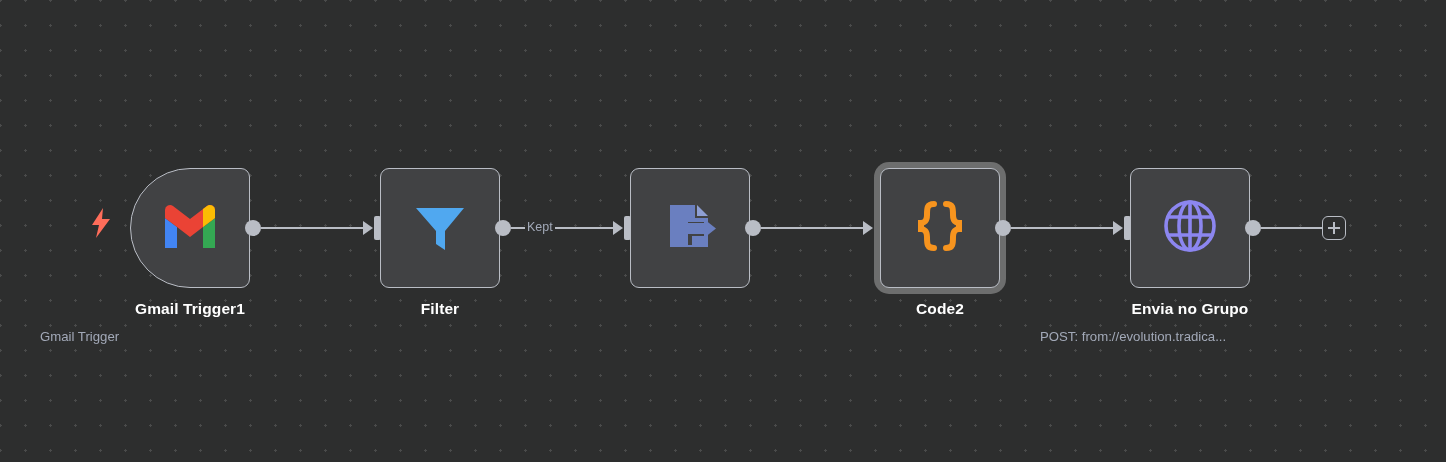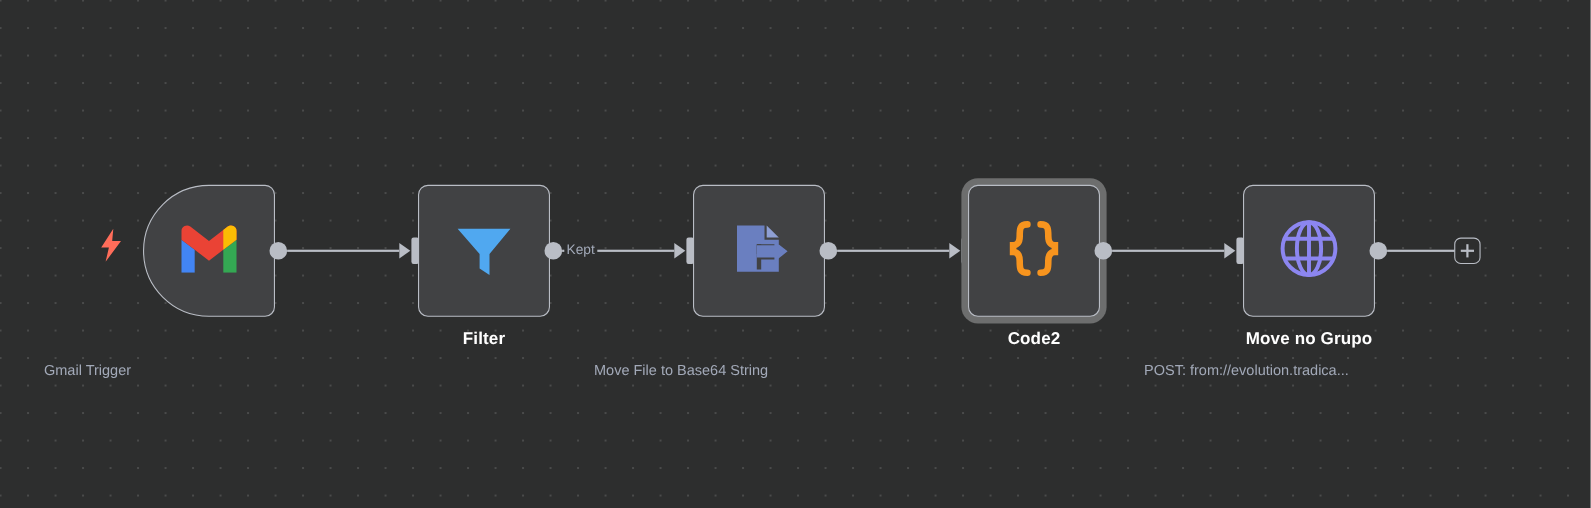--- a/index.html
+++ b/index.html
@@ -84,20 +84,21 @@
     height: 2.2px;
     background: #b9bdc5;
   }
   .wire-label {
     position: absolute;
     color: #a2a9b8;
     font-size: 12.5px;
     background: #2d2e2e;
     padding: 0 2px;
     white-space: nowrap;
+    margin-left: 12px;
   }
   .trigger-bolt { position: absolute; }
   .plus-btn {
     position: absolute;
     width: 24px; height: 24px;
     border: 1.8px solid #b9bdc5;
     border-radius: 6px;
     background: #2d2e2e;
     display: flex; align-items: center; justify-content: center;
   }
@@ -122,20 +123,21 @@
     <span class="node-icon">
       <svg width="58" height="44" viewBox="0 0 58 44">
         <path d="M4 44 L4 14 L16 23 L16 44 Z" fill="#4285f4"></path>
         <path d="M54 44 L54 14 L42 23 L42 44 Z" fill="#34a853"></path>
         <path d="M4 14 L4 6 A5 5 0 0 1 12 2 L29 15 L46 2 A5 5 0 0 1 54 6 L54 14 L42 23 L29 33 L16 23 Z" fill="#ea4335"></path>
         <path d="M54 14 L54 6 A5 5 0 0 0 46 2 L42 5 L42 23 Z" fill="#fbbc04"></path>
       </svg>
     </span>
   </div>
   <div class="out-dot" style="left:245px; top:220px;"></div>
+  <div class="node-label" style="left:60px; top:300px;">Gmail Trigger1</div>
   <div class="node-sublabel" style="left:40px; top:329px;">Gmail Trigger</div>
 
   <div class="wire" style="left:261px; top:227px; width:102px;"></div>
   <div class="in-arrow" style="left:363px; top:221px;"></div>
   <div class="in-port" style="left:374px; top:216px;"></div>
 
   <div class="node" style="left:380px; top:168px;">
     <span class="node-icon">
       <svg width="58" height="58" viewBox="0 0 58 58">
         <path d="M5 11 L53 11 L34 34 L34 53 L25 47 L25 34 Z" fill="#50a8f0"></path>
@@ -154,21 +156,20 @@
     <span class="node-icon">
       <svg width="56" height="56" viewBox="0 0 56 56">
         <path d="M8 7 L33 7 L33 20 L46 20 L46 24 L26 24 L26 33 L46 33 L46 49 L8 49 Z" fill="#6a7fc0"></path>
         <path d="M35 7 L46 18 L35 18 Z" fill="#8e9fd4"></path>
         <path d="M30 24 L30 33 L44 33 L44 38 L30 38 L30 47 L30 47 L26 47 L26 24 Z" fill="#414244"></path>
         <path d="M26 25 L42 25 L42 21 L54 30.5 L42 40 L42 36 L26 36 Z" fill="#6a7fc0"></path>
       </svg>
     </span>
   </div>
   <div class="out-dot" style="left:745px; top:220px;"></div>
-  <div class="node-sublabel" style="left:540px; top:329px;">Move File to Base64 String</div>
 
   <div class="wire" style="left:761px; top:227px; width:102px;"></div>
   <div class="in-arrow" style="left:863px; top:221px;"></div>
   <div class="in-port" style="left:874px; top:216px;"></div>
 
   <div class="node selected" style="left:880px; top:168px;">
     <span class="node-icon">
       <svg width="56" height="56" viewBox="0 0 56 56">
         <path d="M22 6 C15 6 15 10 15 17 C15 23 12 25 9 25 L9 31 C12 31 15 33 15 39 C15 46 15 50 22 50" stroke="#f7941e" stroke-width="6" fill="none" stroke-linecap="round"></path>
         <path d="M34 6 C41 6 41 10 41 17 C41 23 44 25 47 25 L47 31 C44 31 41 33 41 39 C41 46 41 50 34 50" stroke="#f7941e" stroke-width="6" fill="none" stroke-linecap="round"></path>
@@ -187,19 +188,19 @@
       <svg width="58" height="58" viewBox="0 0 58 58">
         <circle cx="29" cy="29" r="24" stroke="#8c86f0" stroke-width="3.6" fill="none"></circle>
         <ellipse cx="29" cy="29" rx="11" ry="24" stroke="#8c86f0" stroke-width="3.6" fill="none"></ellipse>
         <line x1="7" y1="20" x2="51" y2="20" stroke="#8c86f0" stroke-width="3.6"></line>
         <line x1="7" y1="38" x2="51" y2="38" stroke="#8c86f0" stroke-width="3.6"></line>
         <line x1="29" y1="5" x2="29" y2="53" stroke="#8c86f0" stroke-width="3.6"></line>
       </svg>
     </span>
   </div>
   <div class="out-dot" style="left:1245px; top:220px;"></div>
-  <div class="node-label" style="left:1060px; top:300px;">Move no Grupo</div>
+  <div class="node-label" style="left:1060px; top:300px;">Envia no Grupo</div>
   <div class="node-sublabel" style="left:1040px; top:329px;">POST: from://evolution.tradica...</div>
 
   <div class="wire" style="left:1261px; top:227px; width:62px;"></div>
   <div class="plus-btn" style="left:1322px; top:216px;"></div>
 
 </div>
 
 </body></html>

